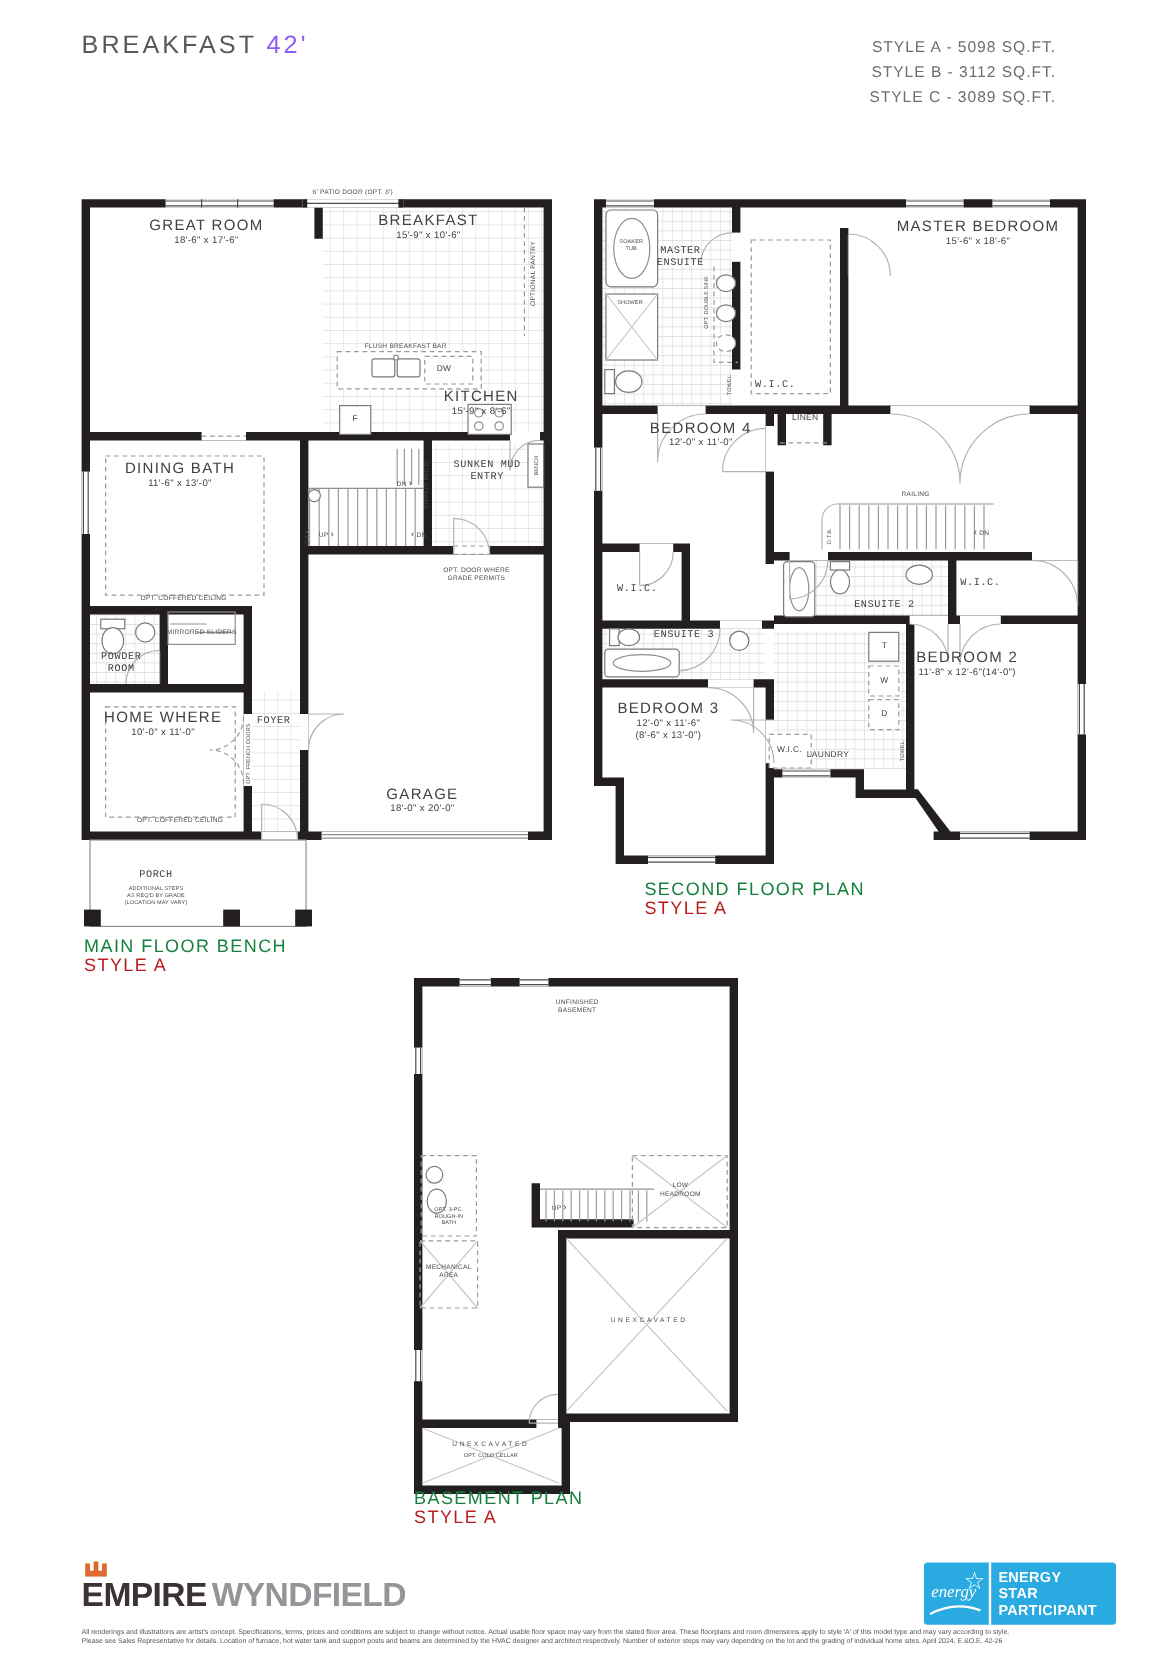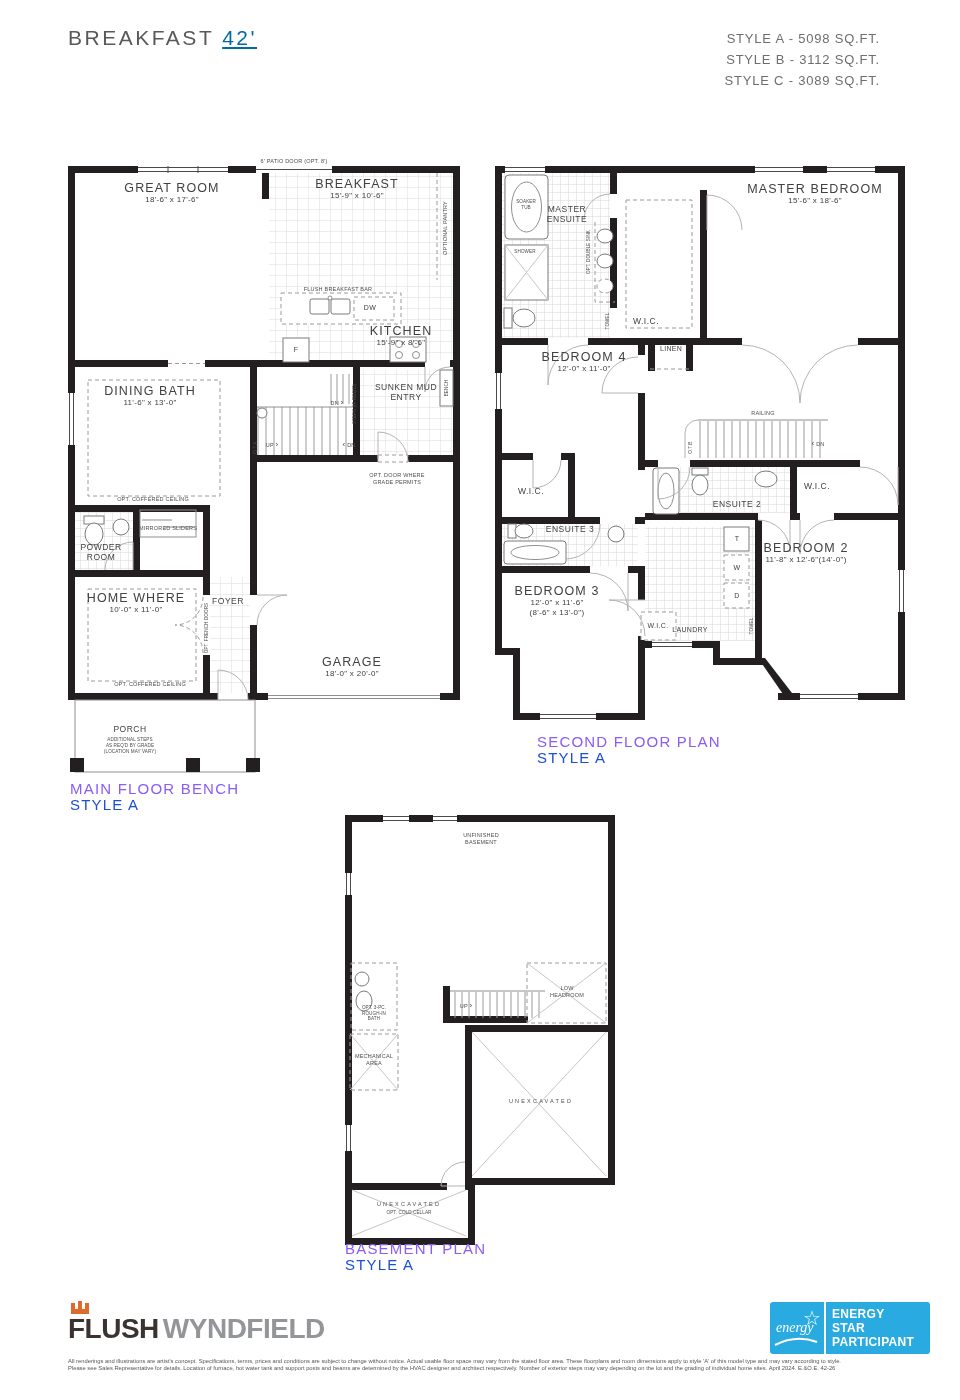--- a/index.html
+++ b/index.html
@@ -1,37 +1,37 @@
 <!DOCTYPE html>
 <html><head>
 <meta charset="utf-8">
 <style>
   html,body{margin:0;padding:0;background:#fff;font-family:"Liberation Sans",sans-serif;}
   #page{position:relative;width:960px;height:1400px;background:#fff;overflow:hidden;}
 
   
   .hdr-title{position:absolute;left:68px;top:26px;font-size:21px;letter-spacing:2.5px;color:#58595b;}
-  .hdr-title .accent{color:#0369a1;text-decoration:underline;}
+  .hdr-title .accent{color:#8b5cf6;}
   .hdr-styles{position:absolute;right:80px;top:28px;text-align:right;font-size:13px;letter-spacing:.8px;color:#6d6e71;line-height:21px;}
 
   
   .lbl{position:absolute;transform:translate(-50%,-50%);white-space:nowrap;text-align:center;color:#414042;line-height:1.2;}
   .v{transform:translate(-50%,-50%) rotate(-90deg);}
   .rn{font-size:12.5px;letter-spacing:1.1px;}
   .rd{font-size:8px;letter-spacing:.3px;}
-  .sm{font-size:8.5px;letter-spacing:.5px;}
+  .sm{font-size:8.5px;letter-spacing:.5px;font-family:Liberation Mono, monospace;}
   .s7{font-size:7px;letter-spacing:.3px;}
   .t{font-size:5.5px;letter-spacing:.2px;color:#4d4d4f;}
   .tt{font-size:4.6px;letter-spacing:.1px;color:#4d4d4f;}
   .wrap{white-space:normal;}
   .ls2{letter-spacing:2.2px;}
   .arrow{font-size:8px;color:#414042;}
 
-  .cap{position:absolute;font-size:15px;letter-spacing:1.2px;color:#8b5cf6;}
-  .cap.orange{color:#1d4ed8;}
+  .cap{position:absolute;font-size:15px;letter-spacing:1.2px;color:#15803d;}
+  .cap.orange{color:#b91c1c;}
 
   
   .logo{position:absolute;left:68px;top:1301px;}
   .logo .crown{display:block;margin-left:2px;margin-bottom:1px;}
   .logo .txt{font-size:28px;font-weight:bold;letter-spacing:-.5px;line-height:1;}
   .logo .b1{color:#3a3332;}
   .logo .b2{color:#939598;margin-left:4px;}
   .estar{position:absolute;left:770px;top:1302px;width:160px;height:52px;background:#29abe2;border-radius:3px;display:flex;align-items:stretch;color:#fff;}
   .estar .left{width:54px;position:relative;border-right:2px solid #fff;}
   .estar .script{position:absolute;left:6px;top:18px;font-family:"Liberation Serif",serif;font-style:italic;font-size:14px;}
@@ -421,21 +421,21 @@
   <div class="lbl t ls2" style="left:409px;top:1204px">UNEXCAVATED</div>
   <div class="lbl tt" style="left:409px;top:1213px">OPT. COLD CELLAR</div>
   <div class="cap" style="left:345px;top:1240px">BASEMENT PLAN</div>
   <div class="cap orange" style="left:345px;top:1256px">STYLE A</div>
 
   <div class="logo">
     <svg class="crown" width="22" height="13" viewBox="0 0 22 13">
       <path d="M1 13V2h4v6h3V0h4v8h3V2h4v11z" fill="#dd6b2e"></path>
     </svg>
     <div class="txt">
-      <span class="b1">FLUSH</span><span class="b2">WYNDFIELD</span>
+      <span class="b1">EMPIRE</span><span class="b2">WYNDFIELD</span>
     </div>
   </div>
 
   <div class="estar">
     <div class="left">
       <span class="script">energy</span>
       <span class="star">☆</span>
       <svg width="46" height="16" viewBox="0 0 46 16" style="position:absolute;left:3px;bottom:6px">
         <path d="M2 13 Q23 2 44 10" fill="none" stroke="#ffffff" stroke-width="2"></path>
       </svg>

